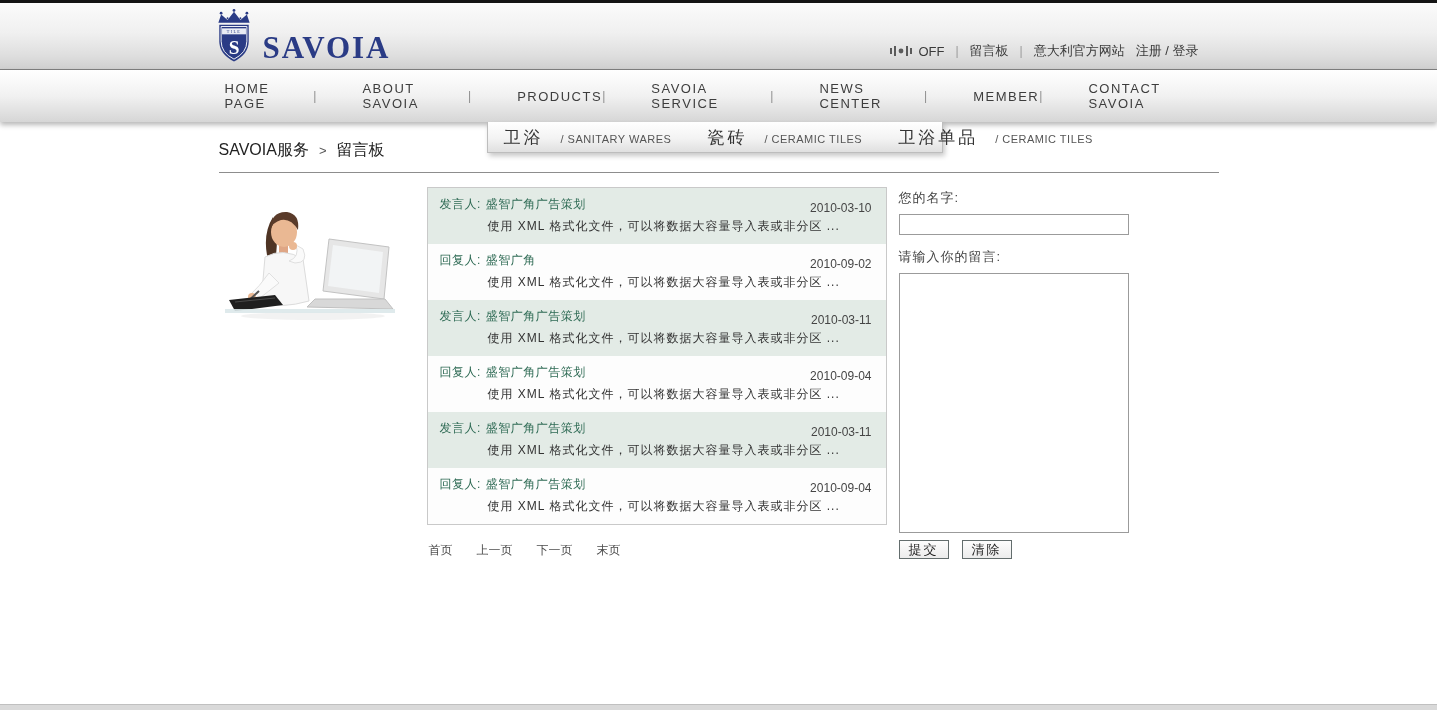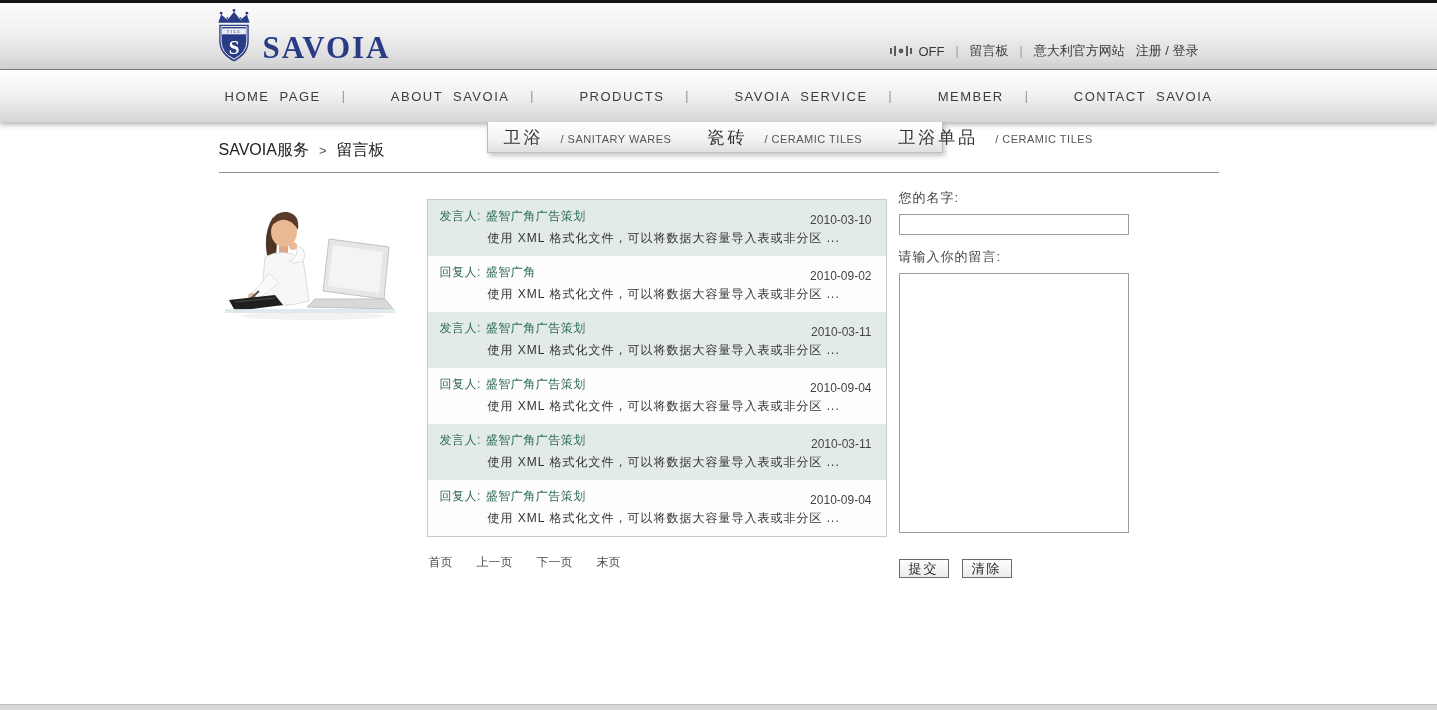--- a/index.html
+++ b/index.html
@@ -65,21 +65,21 @@
   .submenu .cn { font-size:17px; color:#333; letter-spacing:3px; }
   .submenu .en { font-size:11px; color:#555; margin-left:17px; letter-spacing:.5px; }
   
   .main { width:1000px; margin:0 auto; padding-top:18px; position:relative; z-index:1; }
   .breadcrumb { display:flex; align-items:center; gap:10px; font-size:16px; color:#222; margin-bottom:11px; }
   .breadcrumb .bc-sep { font-size:13px; color:#555; }
   .breadcrumb a { color:#222; text-decoration:none; }
   .rule { border:none; border-top:1px solid #8d8d8d; margin-bottom:14px; }
   .content { display:flex; align-items:flex-start; }
   .photo-col { width:208px; padding:16px 0 0 2px; }
-  .list-col { width:460px;margin-top:12px; }
+  .list-col { width:460px; }
   .form-col { width:232px; margin-left:12px; }
   
   .msg-list { border:1px solid #c9c9c9; background:#fdfdfd; }
   .msg-row { padding:8px 10px 9px 12px; }
   .msg-list div.msg-row:nth-of-type(odd) { background:var(--row-highlight,#e3ebe6); }
   .msg-head { display:flex; align-items:baseline; }
   .msg-role, .msg-name { color:var(--name-green,#2f6b55); font-size:12px; letter-spacing:.5px; }
   .msg-role { margin-right:5px; }
   .msg-name { text-decoration:none; cursor:pointer; }
   .msg-date { margin-left:auto; margin-right:4px; font-size:12px; color:#454545; position:relative; top:4px; }
@@ -89,21 +89,21 @@
   
   .form-label { display:block; font-size:13px; color:#444; letter-spacing:1px; margin:2px 0 7px; }
   .name-input {
     width:230px; height:21px; border:1px solid #9b9b9b; background:#fff;
     margin-bottom:11px; font-size:12px; padding:0 4px;
   }
   .msg-textarea {
     width:230px; height:260px; border:1px solid #9b9b9b; background:#fff;
     resize:none; font-size:12px; padding:4px; font-family:inherit;
   }
-  .form-buttons { display:flex; gap:13px; margin-top:22px; }
+  .form-buttons { display:flex; gap:13px; margin-top:3px; }
   .form-btn {
     min-width:50px; height:19px; line-height:16px; font-size:13px; letter-spacing:2px;
     border:1px solid #636d6d; background:linear-gradient(#fdfdfd,#ececec);
     color:#222; cursor:pointer; padding:0 8px; font-family:inherit;
   }
   
   .footer-bar {
     position:absolute; left:0; bottom:0; width:100%; height:6px;
     background:#d9d9d9; border-top:1px solid #c0c0c0;
   }
@@ -168,20 +168,23 @@
         </li>
 
         <li>
           <a href="#">PRODUCTS</a>
         </li>
 
         <li>
           <a href="#">SAVOIA SERVICE</a>
         </li>
 
+        <li>
+          <a href="#">NEWS CENTER</a>
+        </li>
 
         <li>
           <a href="#">MEMBER</a>
         </li>
 
         <li>
           <a href="#">CONTACT SAVOIA</a>
         </li>
       </ul>
   </div>

